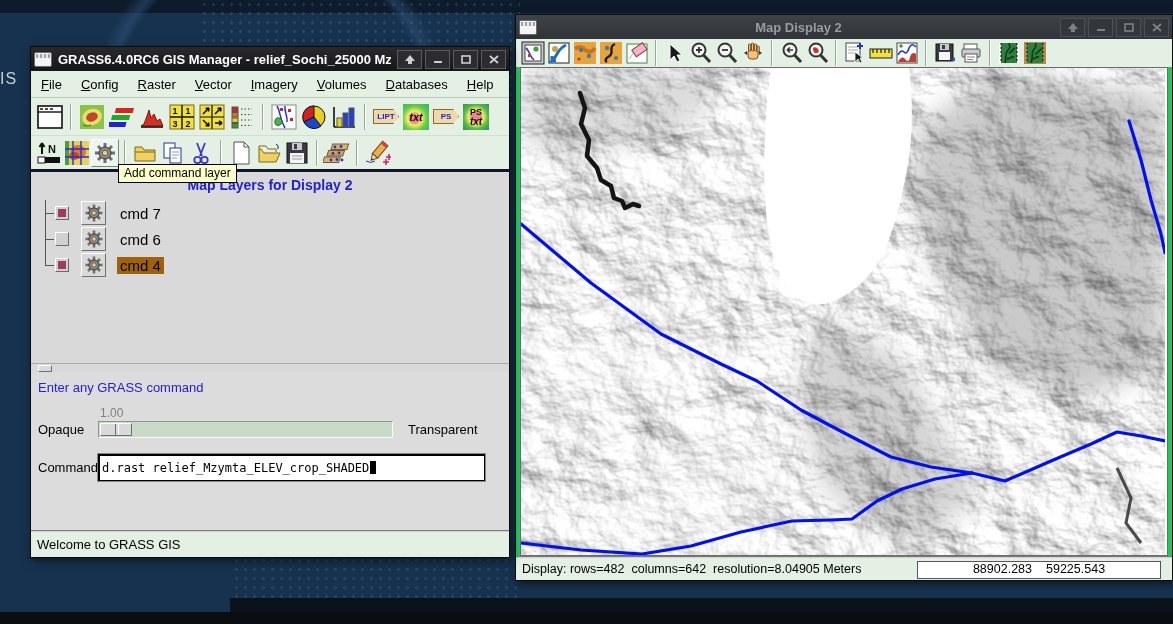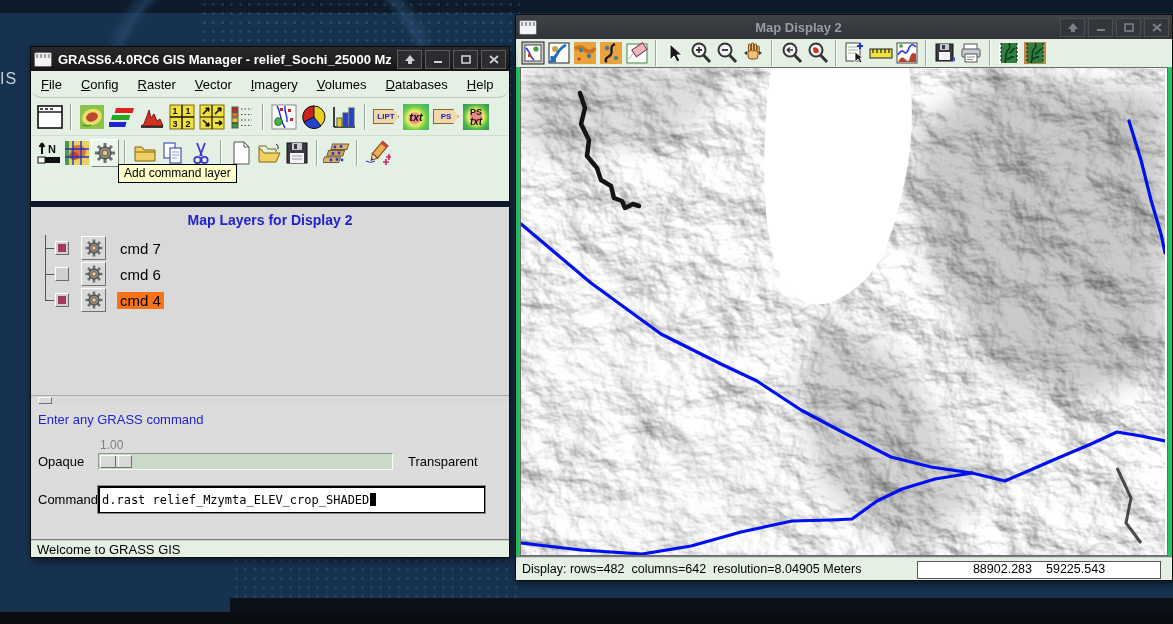--- a/index.html
+++ b/index.html
@@ -29,51 +29,51 @@
   .win-glyph-icon { width:18px; height:15px; background:#f4f4f4; border:1px solid #6a6a6a; border-radius:2px; position:relative; flex:0 0 auto; }
   .win-glyph-icon::before { content:""; position:absolute; left:1px; right:1px; top:1px; height:4px; background:repeating-linear-gradient(90deg,#9aa4ae 0 2px,#e8e8e8 2px 4px); }
   .tb-btns { display:flex; gap:3px; flex:0 0 auto; }
   .tb-btn { width:25px; height:19px; display:flex; align-items:center; justify-content:center; border:1px solid; }
   .titlebar.active .tb-btn { background:#2c2c30; border-color:#5b5b5f; color:#cfcfd3; }
   .titlebar.inactive .tb-btn { background:#33373b; border-color:#4b4f53; color:#7b8187; }
   .tb-btn svg { display:block; }
 
   
   #gis-window { left:30px; top:46px; width:480px; height:512px; background:#e4f0e4; }
-  .menubar { height:27px; background:#e4f0e4; display:flex; align-items:center; gap:19px; padding:0 10px; border-bottom:1px solid #b9c9b9; flex:0 0 auto;border-radius:11px; }
+  .menubar { height:27px; background:#e4f0e4; display:flex; align-items:center; gap:19px; padding:0 10px; border-bottom:1px solid #b9c9b9; flex:0 0 auto; }
   .menu-item { font-size:13px; color:#000; cursor:default; }
   .menu-item::first-letter { text-decoration:underline; }
 
   .gtoolbar { display:flex; align-items:center; padding:1px 4px; background:#e4f0e4; flex:0 0 auto; }
   .gtoolbar.row1 { height:38px; border-bottom:1px solid #cfe0cf; }
   .gtoolbar.row2 { height:33px; }
   .icon-btn { width:30px; height:30px; display:flex; align-items:center; justify-content:center; flex:0 0 auto; }
   .gtoolbar.row2 .icon-btn { width:28px; height:28px; }
   .tsep { width:2px; height:26px; border-left:1px solid #9aa89a; border-right:1px solid #fbfffb; margin:0 5px; flex:0 0 auto; }
   .icon-btn.hovered { border:1px solid; border-color:#ffffff #7a8a7a #7a8a7a #ffffff; background:#edf6ed; }
 
   .tag-ic { width:26px; height:15px; background:#f0d9a8; border:1px solid #8a6a30; clip-path:polygon(0 0,78% 0,100% 50%,78% 100%,0 100%); display:flex; align-items:center; justify-content:center; font-size:8px; font-weight:bold; color:#2222cc; letter-spacing:0; }
   .txt-ic { width:26px; height:26px; background:radial-gradient(circle at 45% 55%, #e88 0 22%, #ee6 35%, #6c4 60%, #3a8 100%); display:flex; align-items:center; justify-content:center; font-style:italic; font-weight:bold; font-size:11px; color:#111; }
   .pstxt-ic { width:26px; height:26px; background:radial-gradient(circle at 50% 50%, #e88 0 25%, #ee6 40%, #5b4 65%, #386 100%); display:flex; flex-direction:column; align-items:center; justify-content:center; font-weight:bold; color:#111; line-height:10px; }
   .pstxt-ic .l1 { font-size:9px; } .pstxt-ic .l2 { font-size:10px; font-style:italic; }
 
   
-  .tree-area { background:#d9d9d9; height:194px; position:relative; border-top:6px solid #0f172a; flex:0 0 auto;margin-top:32px; }
+  .tree-area { background:#d9d9d9; height:194px; position:relative; border-top:3px solid #0f172a; flex:0 0 auto; }
   .tree-header { text-align:center; font-size:14px; font-weight:bold; color:#2222cc; padding-top:5px; }
   .tree-rows { position:absolute; left:0; top:28px; right:0; }
   .tree-row { height:26px; position:relative; display:flex; align-items:center; }
   .tree-vline { position:absolute; left:14px; top:-13px; width:1px; height:26px; background:#555; }
   .tree-row:first-child .tree-vline { top:0; height:13px; }
   .tree-hline { position:absolute; left:14px; top:13px; width:9px; height:1px; background:#555; }
   .layer-check { position:absolute; left:24px; top:6px; width:14px; height:14px; background:#d0d0d0; border:1px solid; border-color:#ffffff #6a6a6a #6a6a6a #ffffff; display:flex; align-items:center; justify-content:center; }
   .layer-check .fill { width:8px; height:8px; }
   .layer-check.checked .fill { background:#a23a5b; }
   .gear-btn { position:absolute; left:50px; top:1px; width:25px; height:24px; background:#d9d9d9; border:1px solid; border-color:#ffffff #707070 #707070 #ffffff; display:flex; align-items:center; justify-content:center; }
   .layer-label { position:absolute; left:86px; top:5px; font-size:15px; color:#000; padding:0 3px; }
-  .layer-label.selected { background:#f97316; }
+  .layer-label.selected { background:#a16207; }
 
   .tooltip { position:absolute; left:87px; top:117px; background:#ffffcc; border:1px solid #000; font-size:12px; padding:1px 5px 2px; z-index:40; white-space:nowrap; }
 
   .sash { height:9px; background:#d9d9d9; border-top:1px solid #aaa; position:relative; flex:0 0 auto; }
   .sash-handle { position:absolute; left:7px; top:1px; width:14px; height:7px; background:#d9d9d9; border:1px solid; border-color:#ffffff #707070 #707070 #ffffff; }
 
   
   .cmd-panel { background:#dcdcdc; flex:1 1 auto; position:relative; }
   .grass-prompt { color:#2222cc; font-size:13px; padding:8px 0 0 7px; }
   .opacity-row { position:absolute; left:7px; top:34px; right:8px; height:40px; }
@@ -81,21 +81,21 @@
   .opq-value { position:absolute; left:62px; top:0; font-size:12px; color:#808080; }
   .slider-trough { position:absolute; left:60px; top:15px; width:295px; height:17px; background:#c9dac9; border:1px solid; border-color:#8a9a8a #f4fff4 #f4fff4 #8a9a8a; }
   .slider-handle { position:absolute; left:1px; top:1px; width:32px; height:13px; background:#d9d9d9; border:1px solid; border-color:#ffffff #707070 #707070 #ffffff; }
   .slider-handle::before { content:""; position:absolute; left:14px; top:0; bottom:0; width:2px; border-left:1px solid #707070; border-right:1px solid #ffffff; }
   .transp-label { position:absolute; left:370px; top:16px; font-size:13px; color:#000; }
   .command-row { position:absolute; left:7px; top:84px; right:24px; height:22px; display:flex; align-items:center; }
   .cmd-label { font-size:13px; color:#000; width:60px; flex:0 0 auto; }
   .cmd-input { flex:1; height:27px; background:#ffffff; border:2px solid #000; border-right-width:1px; border-bottom-width:1px; outline:1px solid #888; display:flex; align-items:center; padding:0 2px; font-family:"DejaVu Sans Mono", monospace; font-size:12px; color:#000; white-space:nowrap; overflow:hidden; }
   .caret { display:inline-block; width:6px; height:13px; background:#000; margin-left:1px; }
 
-  .gstatus { height:18px; background:#e4f0e4; border-top:2px groove #cfcfcf; display:flex; align-items:center; padding:0 6px; font-size:13px; color:#000; flex:0 0 auto; }
+  .gstatus { height:27px; background:#e4f0e4; border-top:2px groove #cfcfcf; display:flex; align-items:center; padding:0 6px; font-size:13px; color:#000; flex:0 0 auto; }
 
   
   #map-window { left:515px; top:14px; width:658px; height:567px; background:#22c55e; border:1px solid #0b0b0b; }
   .mtoolbar { height:28px; display:flex; align-items:center; padding:0 4px; background:#e4f0e4; flex:0 0 auto; }
   .mtoolbar .icon-btn { width:26px; height:26px; }
   .map-canvas-wrap { flex:1 1 auto; margin:0 4px; border:1px solid #6a6a6a; background:#fff; overflow:hidden; position:relative; }
   .map-canvas-wrap svg { display:block; }
   .mstatus { height:24px; background:#e4f0e4; border-top:2px groove #cfcfcf; position:relative; display:flex; align-items:center; padding:0 6px; flex:0 0 auto; }
   .mstatus-info { font-size:12.5px; color:#000; white-space:pre; overflow:hidden; max-width:390px; }
   .coord-box { position:absolute; right:11px; top:3px; width:244px; height:18px; background:#fff; border:1px solid #555; display:flex; align-items:flex-start; justify-content:center; gap:14px; font-size:12.5px; color:#000; }

